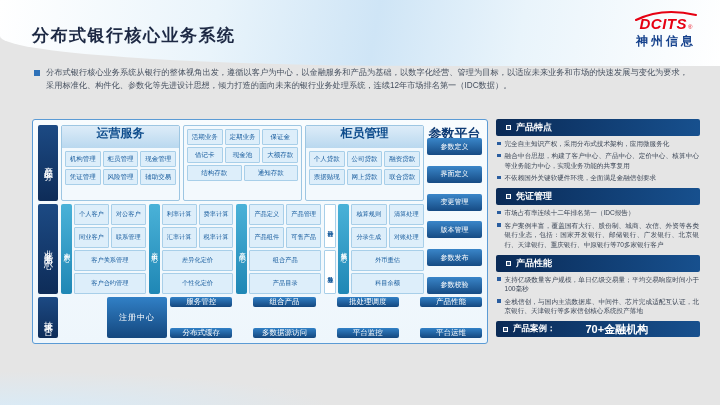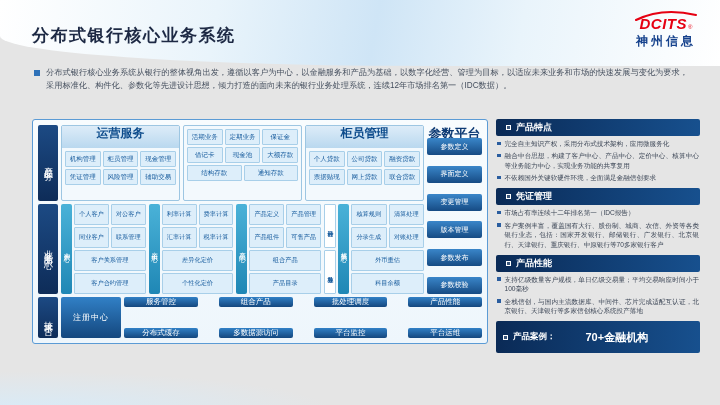--- a/index.html
+++ b/index.html
@@ -81,33 +81,33 @@
     display:flex; align-items:center; justify-content:center; }
   .cgrid { flex:1; display:grid; grid-template-columns:1fr 1fr; grid-template-rows:repeat(4,1fr); gap:2px; }
   .cgrid .chip { grid-column:auto; padding:0; display:flex; align-items:center; justify-content:center; font-size:6.2px; }
   .cgrid .chip-full { grid-column:span 2; }
 
   
   .tech-content { flex:1; display:flex; gap:3px; }
   .tbtn { border-radius:2px; color:#fff; font-size:7.5px;
     background:linear-gradient(180deg,#3180c6,#14477e);
     display:flex; align-items:center; justify-content:center; }
-  .registry { width:60px; font-size:8px; letter-spacing:1px; }
+  .registry { width:60px; font-size:8px; letter-spacing:1px;margin-left:46px; }
   .tech-grid { flex:1; display:grid; grid-template-columns:repeat(4,1fr); grid-template-rows:1fr 1fr; gap:21px; }
 
   
   .panel { flex:1; display:flex; flex-direction:column; gap:5px; }
   .psec-header { height:17px; border-radius:2px; display:flex; align-items:center; gap:5px;
     padding:0 10px; color:#fff; font-size:9px; font-weight:bold;
     background:linear-gradient(90deg,#0a2a56,#17508e); }
   .sq-icon { width:5px; height:5px; border:1px solid #fff; background:rgba(255,255,255,.2); }
   .psec-body { padding:3px 1px 1px 1px; display:flex; flex-direction:column; gap:3px; }
   .pbullet { display:flex; gap:4px; font-size:6.6px; line-height:1.42; color:#3c4656; text-align:justify; }
   .bmark { flex:0 0 3.5px; width:3.5px; height:3.5px; background:#2a5d9f; margin-top:2.5px; }
-  .case-bar { height:32px; border-radius:2px; display:flex; align-items:center; gap:5px;
+  .case-bar { height:16px; border-radius:2px; display:flex; align-items:center; gap:5px;
     padding:0 7px; color:#fff; background:linear-gradient(90deg,#0a2a56,#17508e); }
   .case-label { font-size:8.5px; font-weight:bold; }
   .case-value { font-size:11px; font-weight:bold;margin-left:25px; }
 </style>
 </head>
 <body>
 
 <div class="slide">
   <div class="bg-top"></div>
   <div class="bg-bottom"></div>

